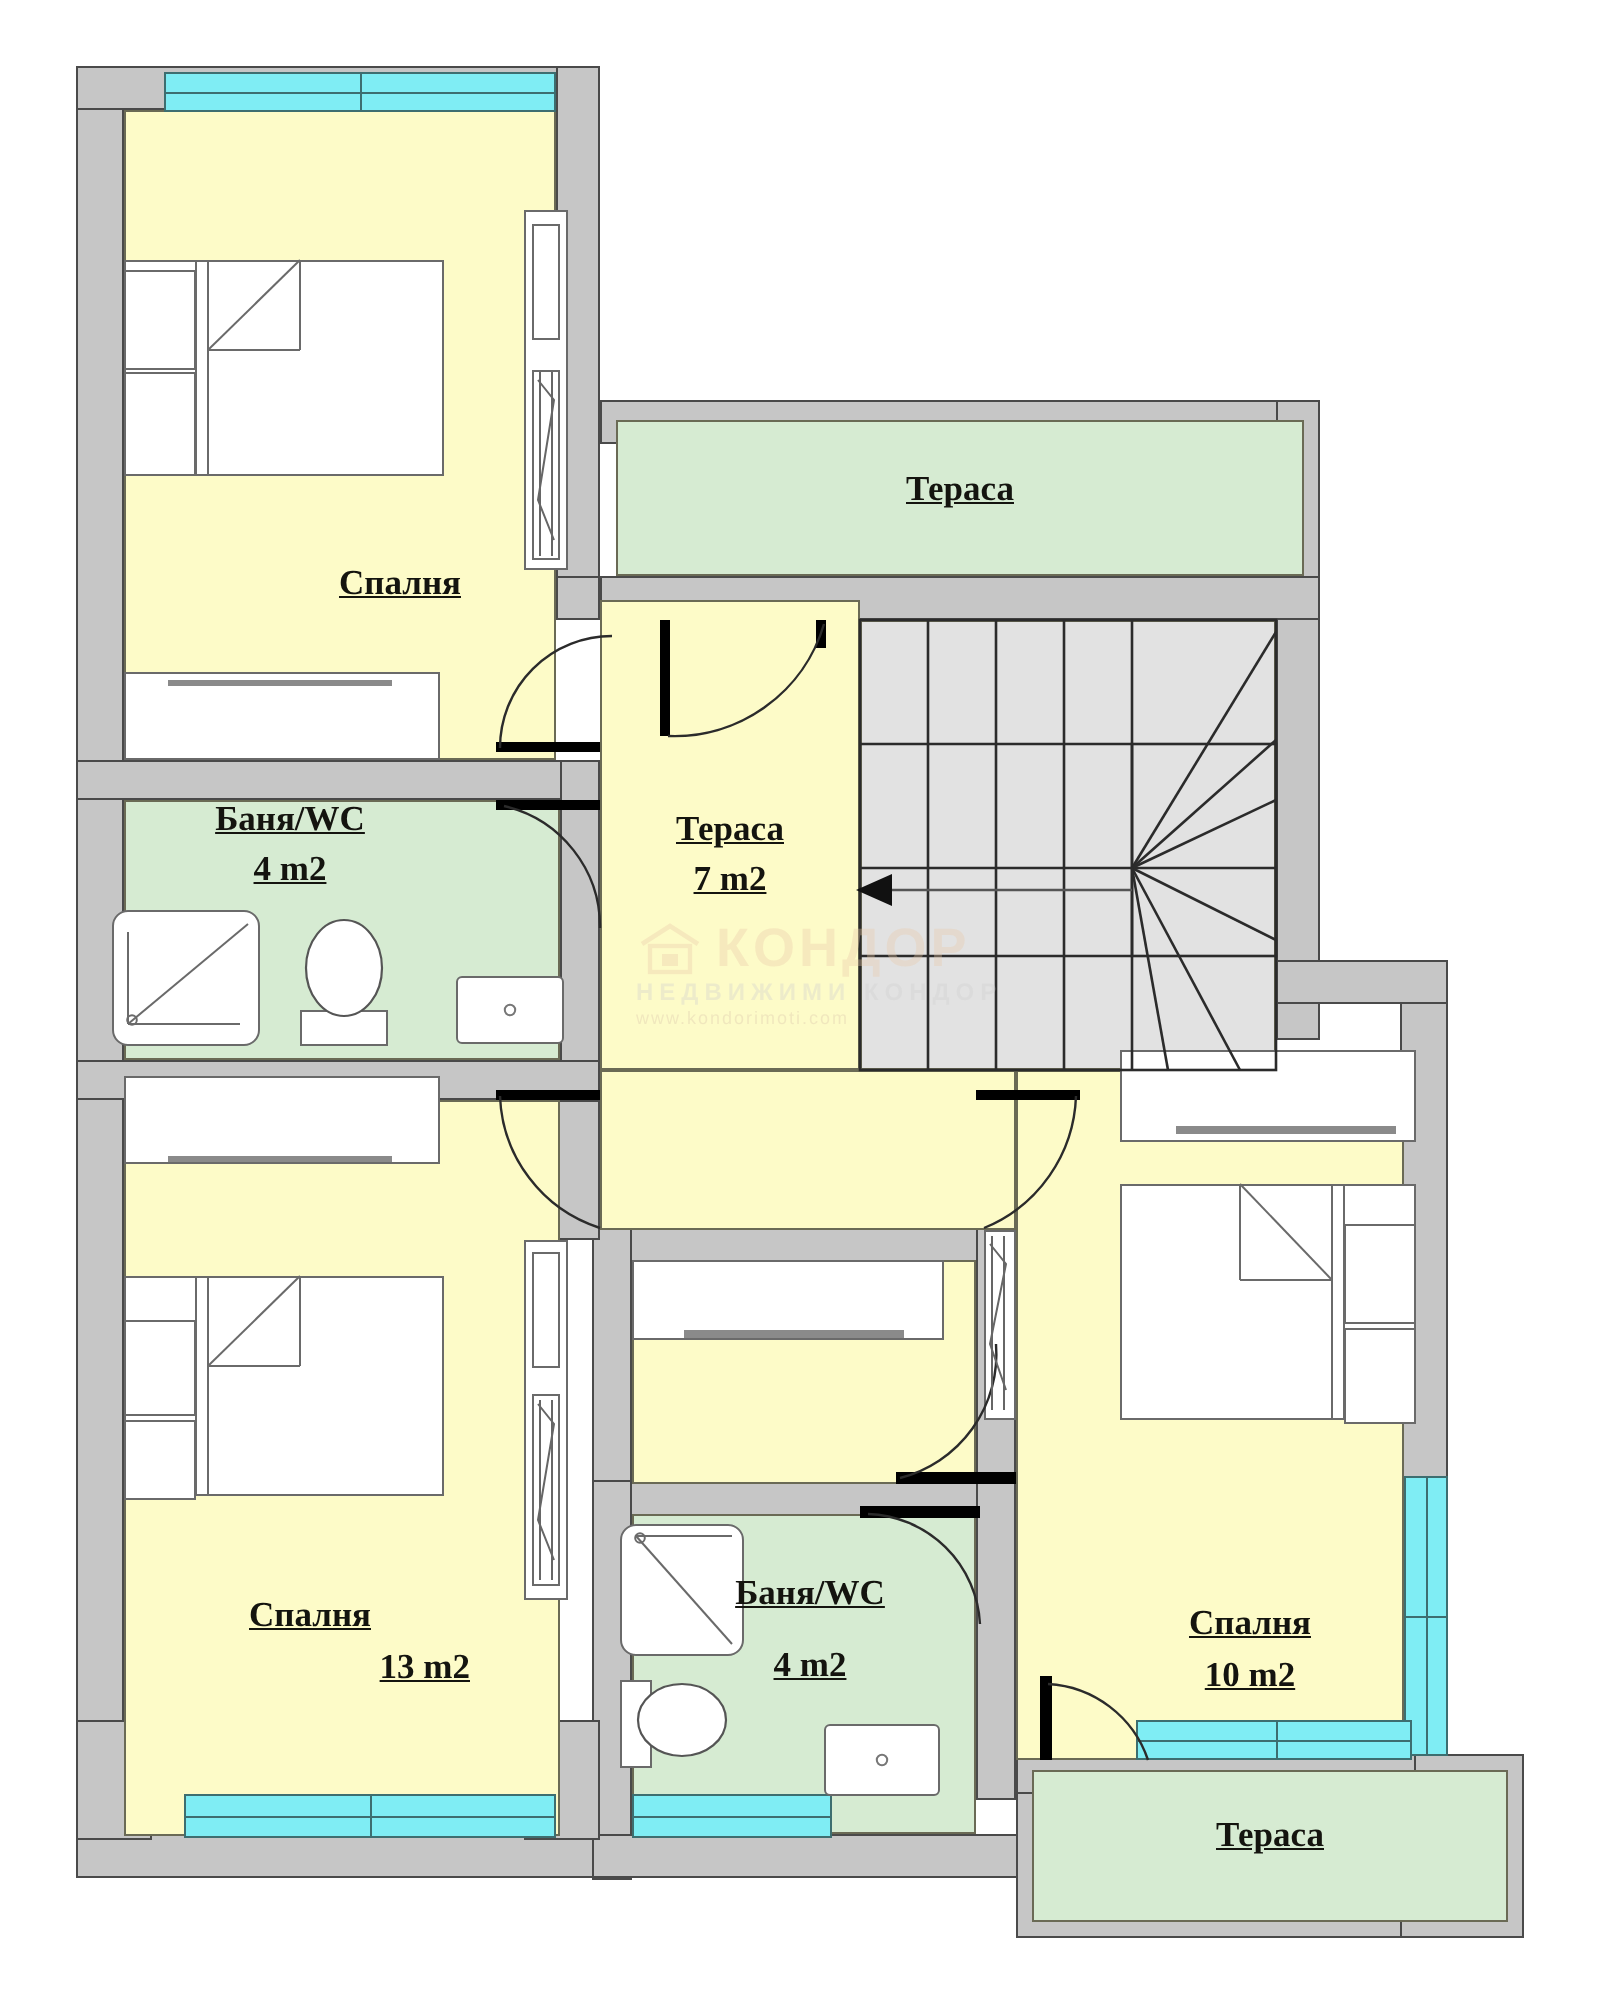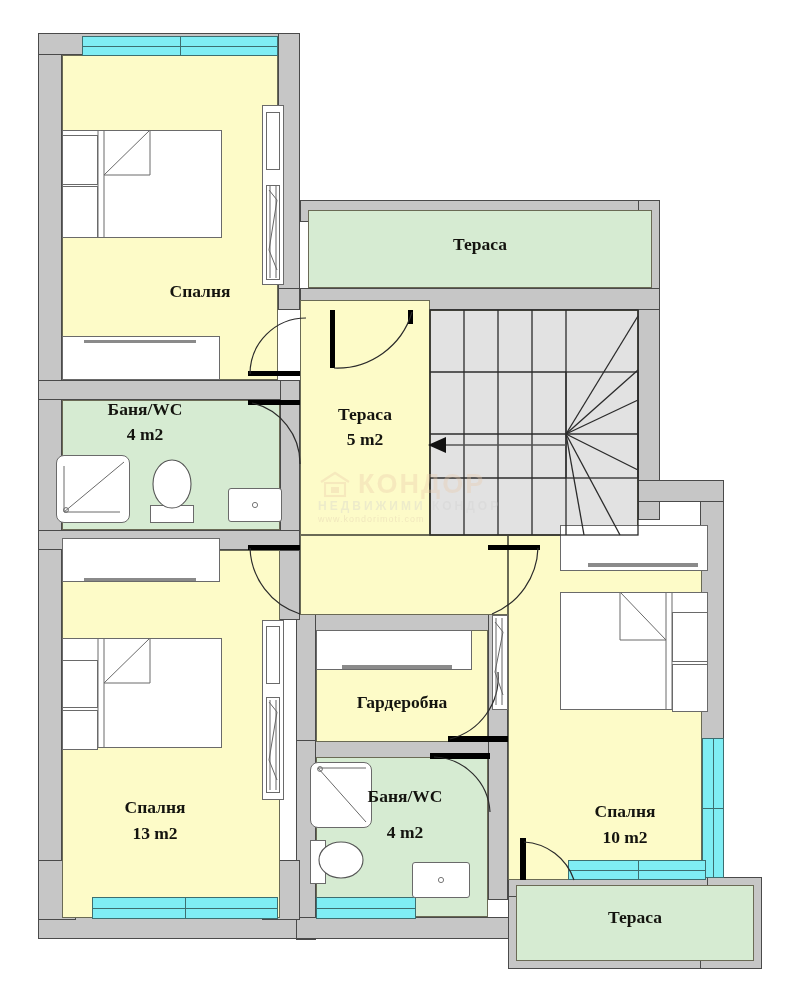--- a/index.html
+++ b/index.html
@@ -17,26 +17,26 @@
   
   .win{background:#7fedf4;border:1px solid #3d6e70;}
   .win-line{background:#3d6e70;}
   
   .furn{background:#ffffff;border:1px solid #6a6a6a;}
   .furn-line{background:#8a8a8a;}
   
   .jamb{background:#000000;}
   
   .label{color:#14140f;font-weight:bold;text-align:center;line-height:1.12;
-         font-family:"Liberation Serif",serif;white-space:nowrap;}
+         font-family:"Liberation Serif",serif;white-space:nowrap;text-decoration:underline;}
   .lbl-room{font-size:17.5px;}
   .lbl-area{font-size:17.5px;}
   svg.ov{position:absolute;left:0;top:0;width:800px;height:1003px;pointer-events:none;}
   
-  #wm{position:absolute;left:318px;top:470px;width:220px;height:60px;opacity:.34;}
+  #wm{position:absolute;left:318px;top:460px;width:220px;height:60px;opacity:.34;}
   #wm .wm1{font-family:"Liberation Sans",sans-serif;font-weight:bold;font-size:27px;
            letter-spacing:2px;color:#e9c9a8;line-height:1;}
   #wm .wm2{font-family:"Liberation Sans",sans-serif;font-weight:bold;font-size:12px;
            letter-spacing:3px;color:#cfcfcf;line-height:1;margin-top:2px;}
   #wm .wm3{font-family:"Liberation Sans",sans-serif;font-size:9px;letter-spacing:1px;
            color:#d9c3aa;line-height:1;margin-top:3px;}
 </style>
 </head>
 <body>
 
@@ -269,26 +269,25 @@
   </svg>
 
   <div class="abs label lbl-room" style="left:120px;top:282px;width:160px;">Спалня</div>
 
   <div class="abs label lbl-room" style="left:400px;top:235px;width:160px;">Тераса</div>
 
   <div class="abs label lbl-room" style="left:65px;top:400px;width:160px;">Баня/WC</div>
   <div class="abs label lbl-area" style="left:65px;top:425px;width:160px;">4 m2</div>
 
   <div class="abs label lbl-room" style="left:290px;top:405px;width:150px;">Тераса</div>
-  <div class="abs label lbl-area" style="left:290px;top:430px;width:150px;">5 m2</div>
+  <div class="abs label lbl-area" style="left:290px;top:430px;width:150px;">7 m2</div>
 
   <div class="abs label lbl-room" style="left:75px;top:798px;width:160px;">Спалня</div>
-  <div class="abs label lbl-area" style="left:75px;top:824px;width:160px;">13 m2</div>
-
-  <div class="abs label lbl-room" style="left:312px;top:693px;width:180px;">Гардеробна</div>
+  <div class="abs label lbl-area" style="left:75px;top:824px;width:160px;text-align:right;">13 m2</div>
+
 
   <div class="abs label lbl-room" style="left:325px;top:787px;width:160px;">Баня/WC</div>
   <div class="abs label lbl-area" style="left:325px;top:823px;width:160px;">4 m2</div>
 
   <div class="abs label lbl-room" style="left:545px;top:802px;width:160px;">Спалня</div>
   <div class="abs label lbl-area" style="left:545px;top:828px;width:160px;">10 m2</div>
 
   <div class="abs label lbl-room" style="left:555px;top:908px;width:160px;">Тераса</div>
 
   <div id="wm">

